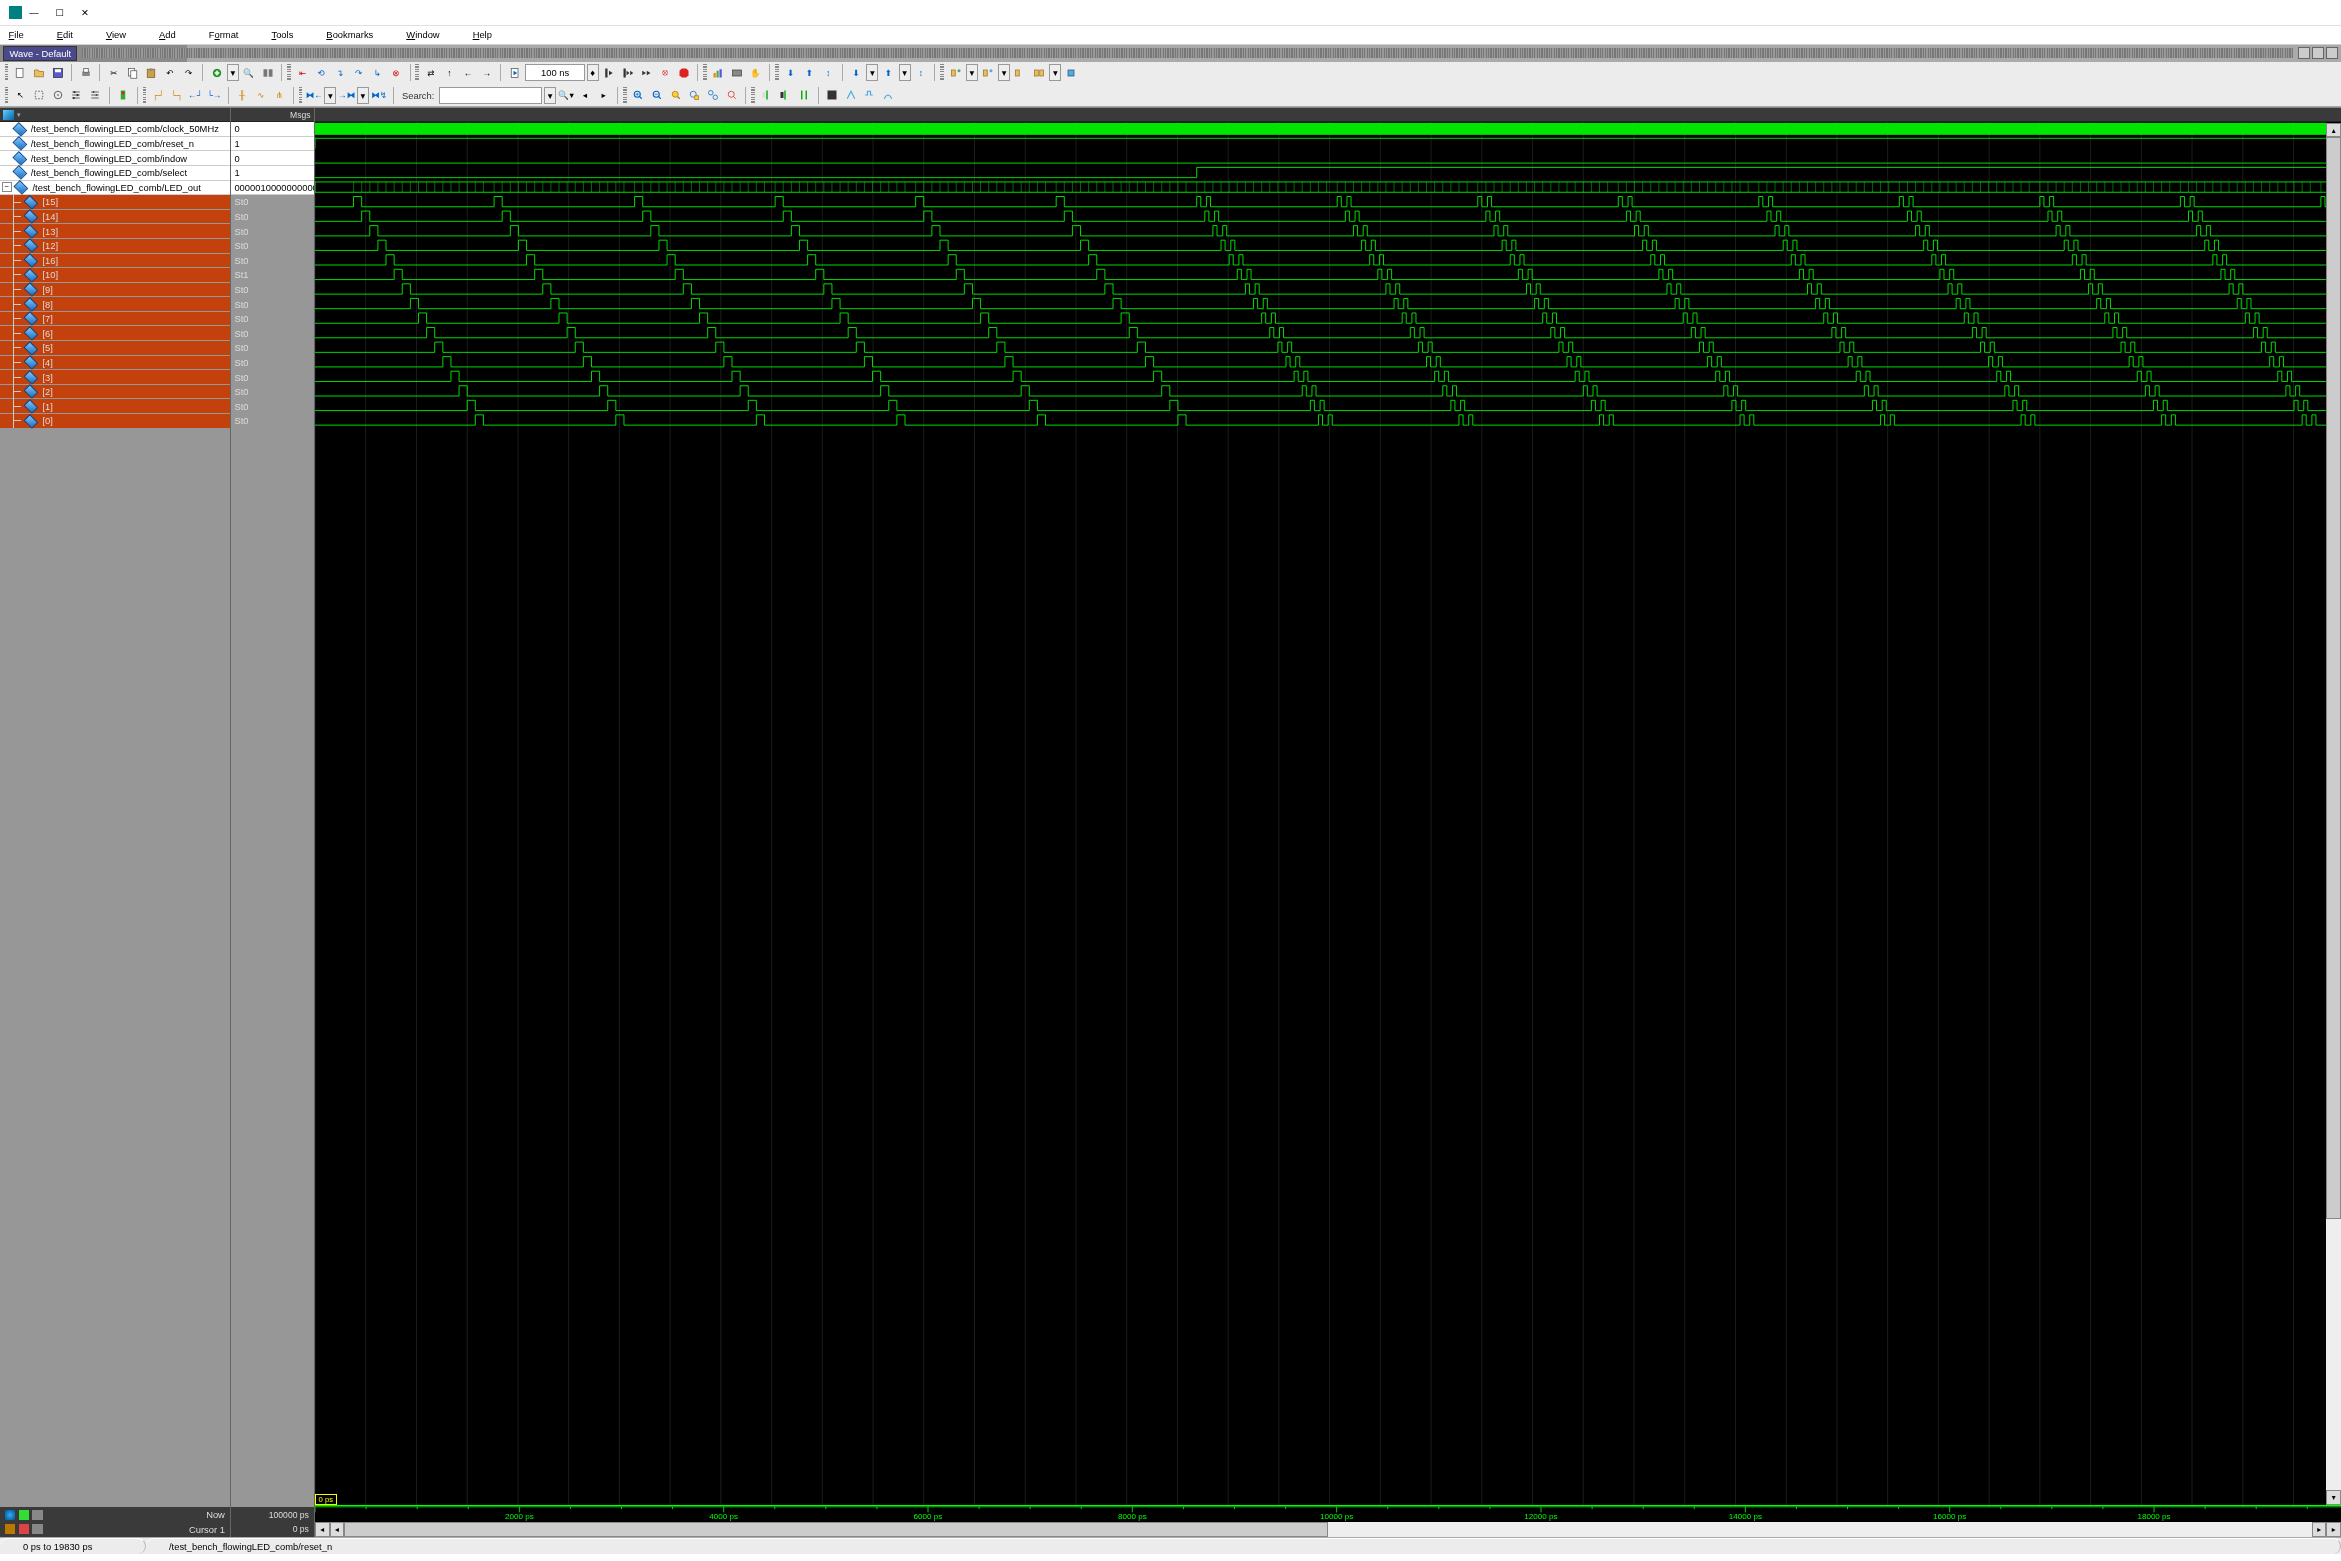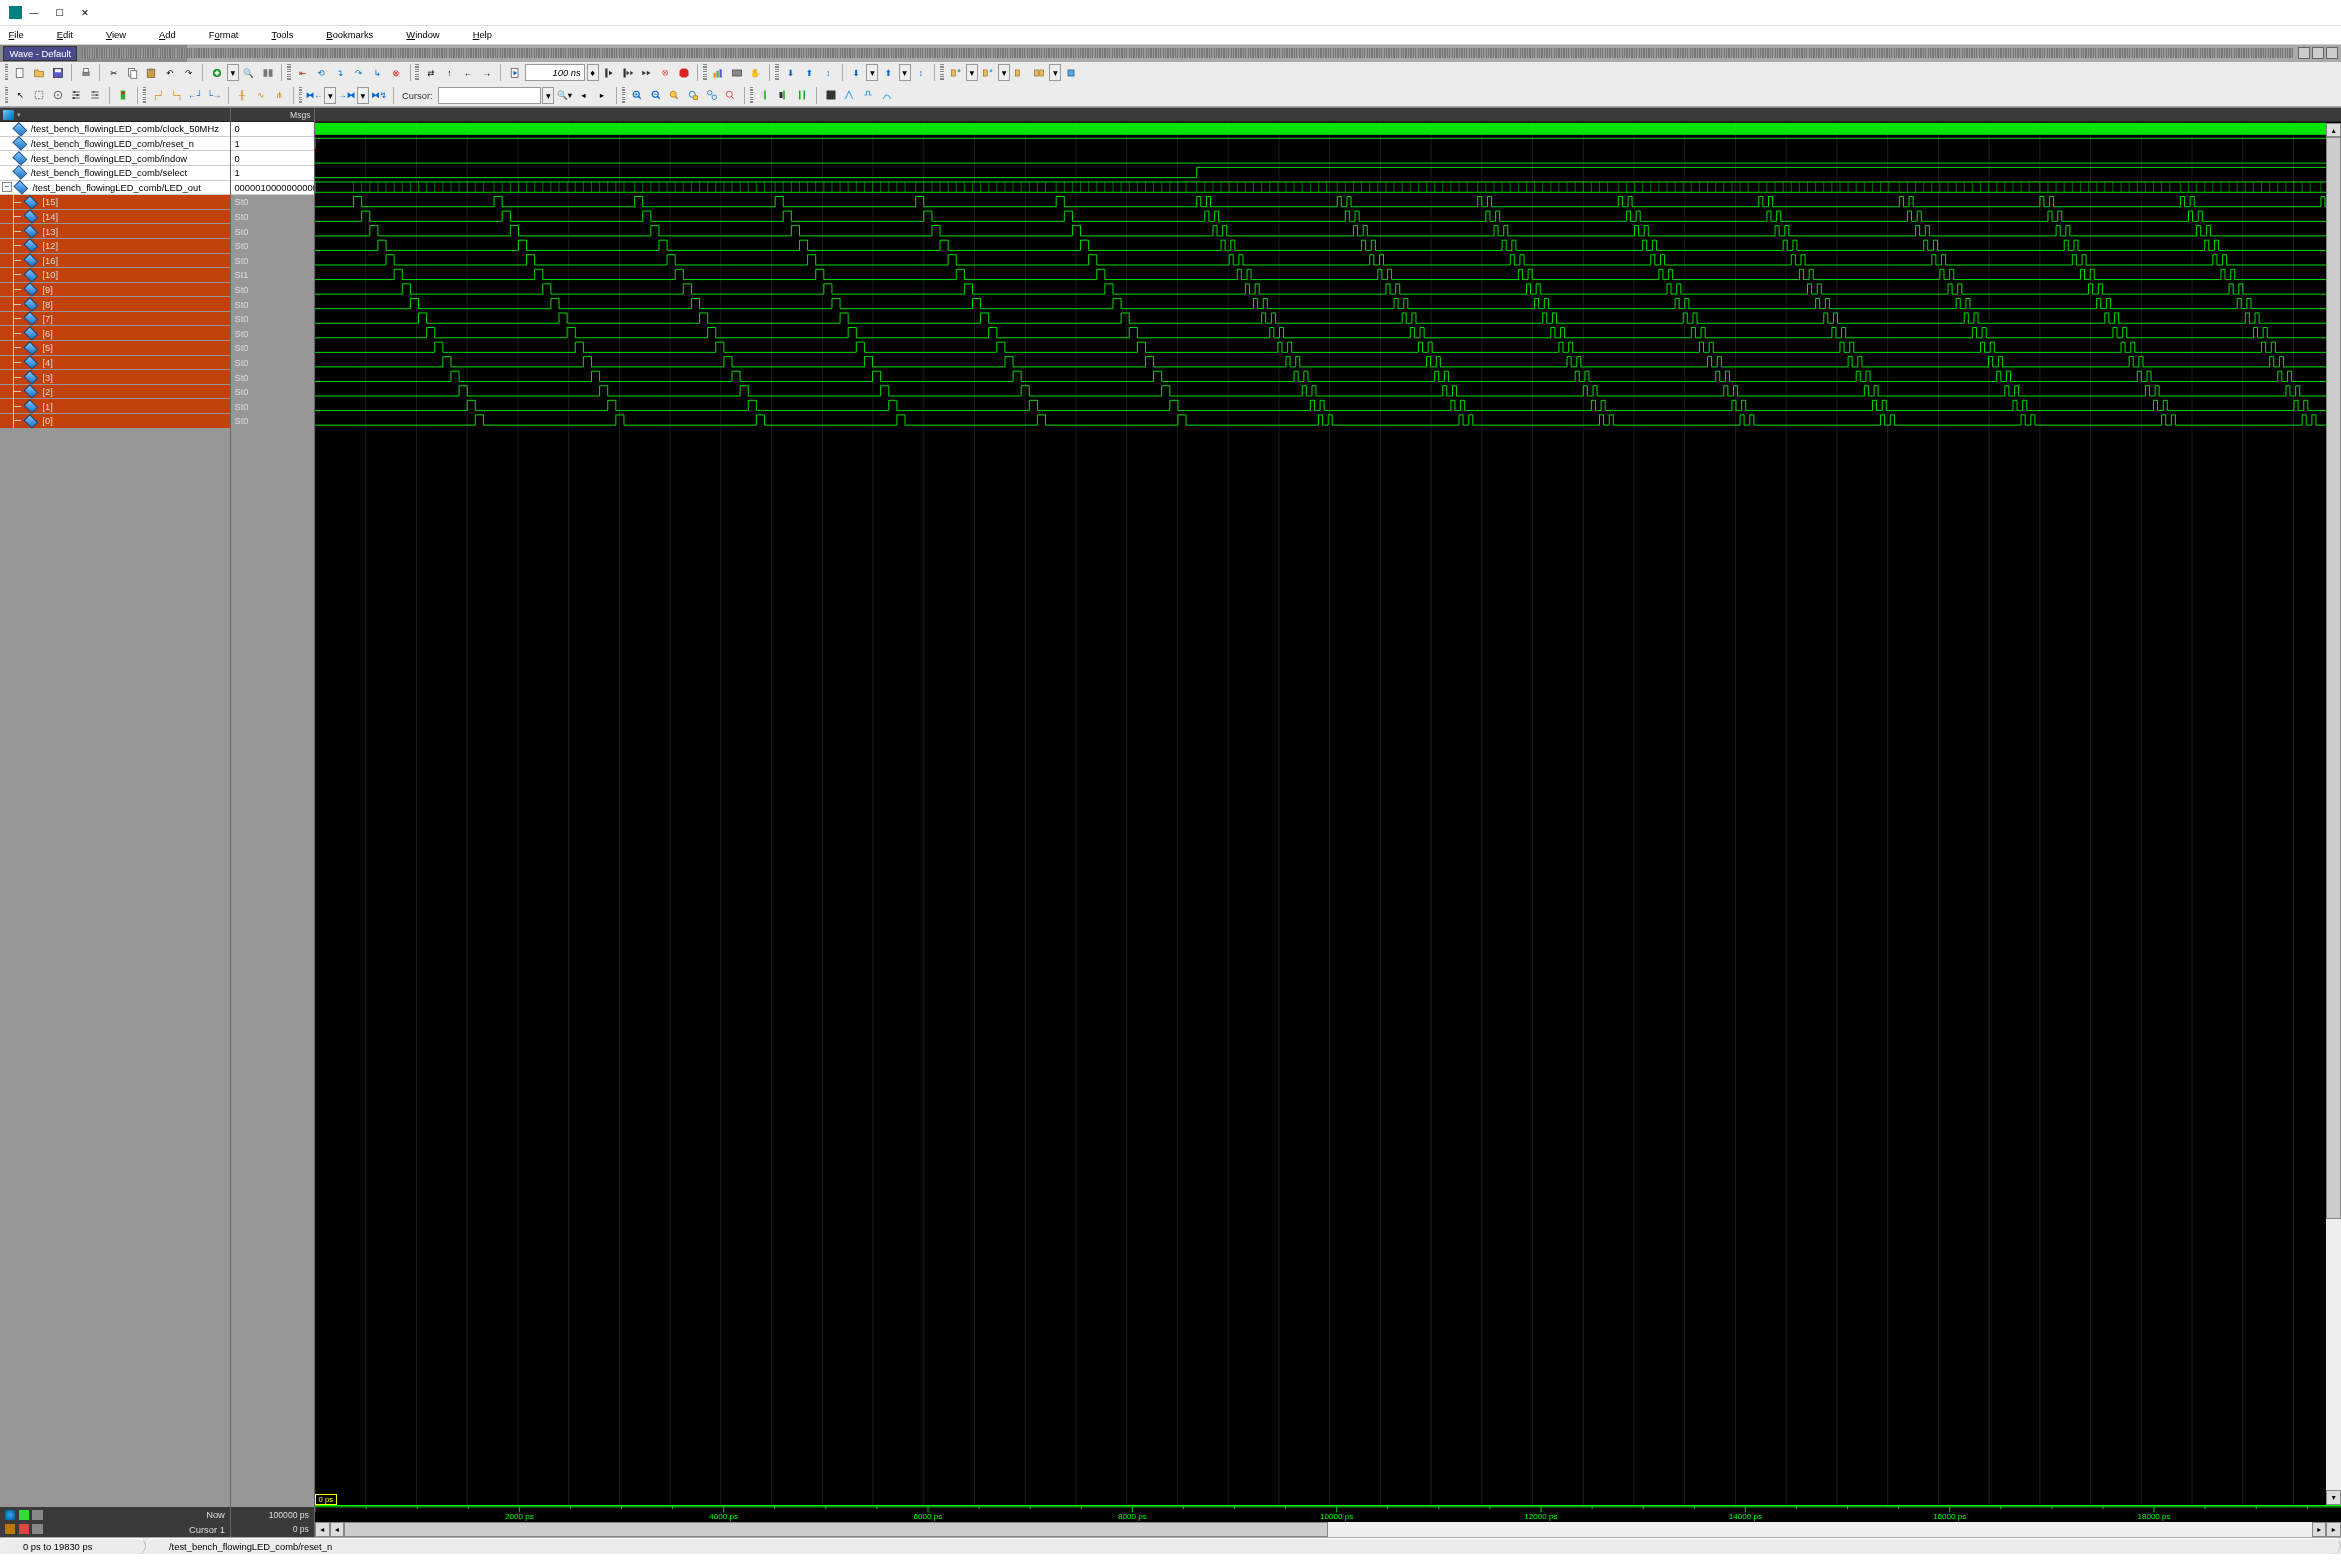--- a/index.html
+++ b/index.html
@@ -173,21 +173,21 @@
     <div class="tbtn">↑</div>
     <div class="tbtn">←</div>
     <div class="tbtn">→</div>
     <div class="sep"></div>
     <div class="tbtn">
         <svg viewBox="0 0 16 16">
           <rect x="3" y="2" width="9" height="12" fill="#fff" stroke="#555"></rect>
           <path d="M6 5v6l5-3z" fill="#06c"></path>
         </svg>
       </div>
-    <input class="tinput" style="width: 60px; text-align: right; font-style: italic;" value="100 ns">
+    <input class="tinput" style="width: 60px; text-align: center;" value="100 ns">
     <div class="dropbtn">♦</div>
     <div class="tbtn">
         <svg viewBox="0 0 16 16">
           <path d="M3 2h3v12H3zM8 5v6l5-3z" fill="#333"></path>
         </svg>
       </div>
     <div class="tbtn">
         <svg viewBox="0 0 16 16">
           <path d="M2 2h3v12H2zM6 5v6l4-3zM11 5v6l4-3z" fill="#333"></path>
         </svg>
@@ -310,21 +310,21 @@
     <div class="tbtn" style="color:#c80">∿</div>
     <div class="tbtn" style="color:#c80">⋔</div>
     <div class="sep"></div>
     <div class="grip"></div>
     <div class="tbtn" style="color:#06c">⧓←</div>
     <div class="dropbtn">▾</div>
     <div class="tbtn" style="color:#06c">→⧓</div>
     <div class="dropbtn">▾</div>
     <div class="tbtn" style="color:#06c">⧓↯</div>
     <div class="sep"></div>
-    <span class="searchlbl">Cursor:</span>
+    <span class="searchlbl">Search:</span>
     <input class="tinput" style="width: 103px;" value="">
     <div class="dropbtn">▾</div>
     <div class="tbtn">🔍▾</div>
     <div class="tbtn">◂</div>
     <div class="tbtn">▸</div>
     <div class="sep"></div>
     <div class="grip"></div>
     <div class="tbtn">
         <svg viewBox="0 0 16 16">
           <circle cx="7" cy="7" r="4" fill="none" stroke="#06c" stroke-width="1.5"></circle>

